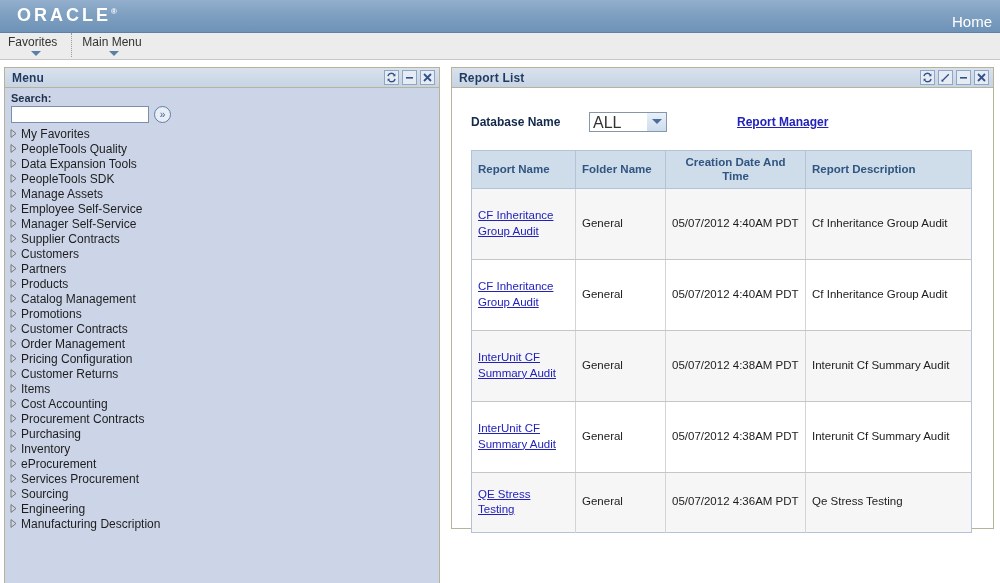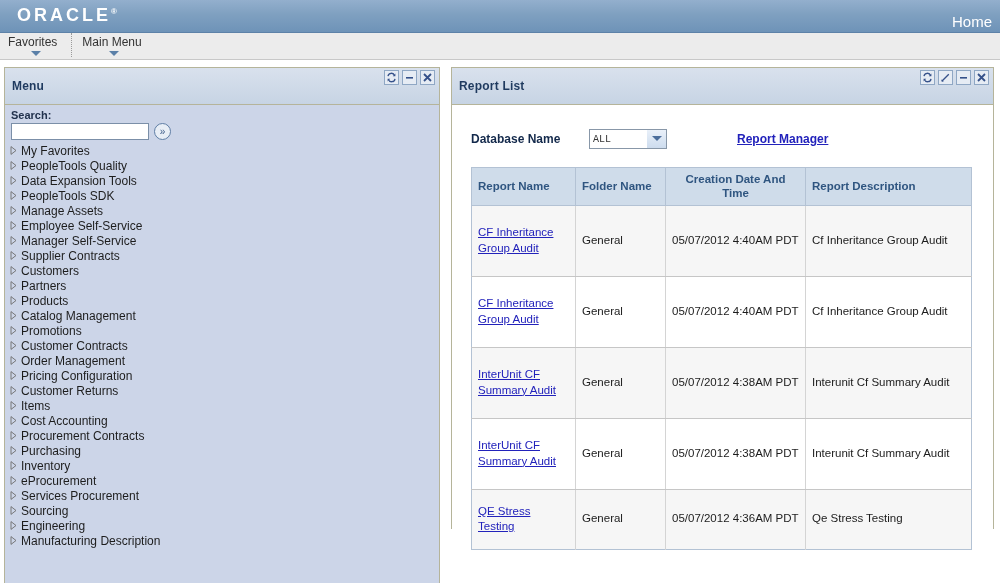--- a/index.html
+++ b/index.html
@@ -90,21 +90,21 @@
 
   
   .pagelet {
     position: absolute;
     border: 1px solid #b5b49a;
     background: #ffffff;
     box-sizing: border-box;
   }
   .pagelet-head {
     position: relative;
-    height: 37px;
+    height: 20px;
     background: linear-gradient(to bottom, #d9e1ed 0%, #c7d4e4 100%);
     border-bottom: 1px solid #b5b49a;
     display: flex;
     align-items: center;
     box-sizing: border-box;
   }
   .pagelet-title {
     padding-left: 7px;
     font-size: 12px;
     font-weight: bold;
@@ -229,22 +229,22 @@
     font-size: 12px;
     font-weight: bold;
     color: #13294b;
     width: 118px;
   }
   .db-select {
     width: 78px;
     height: 20px;
     border: 1px solid #8897a8;
     background: #ffffff;
-    font-family: Liberation Mono, monospace;
-    font-size: 10px;
+    font-family: Liberation Sans, sans-serif;
+    font-size: 16px;
     color: #333;
     padding-left: 3px;
     box-sizing: border-box;
     -webkit-appearance: none;
     appearance: none;
     background-image:
       linear-gradient(to bottom, #e9f0f9, #cddcee);
     background-repeat: no-repeat;
     background-position: right 0 top 0;
     background-size: 19px 100%;

